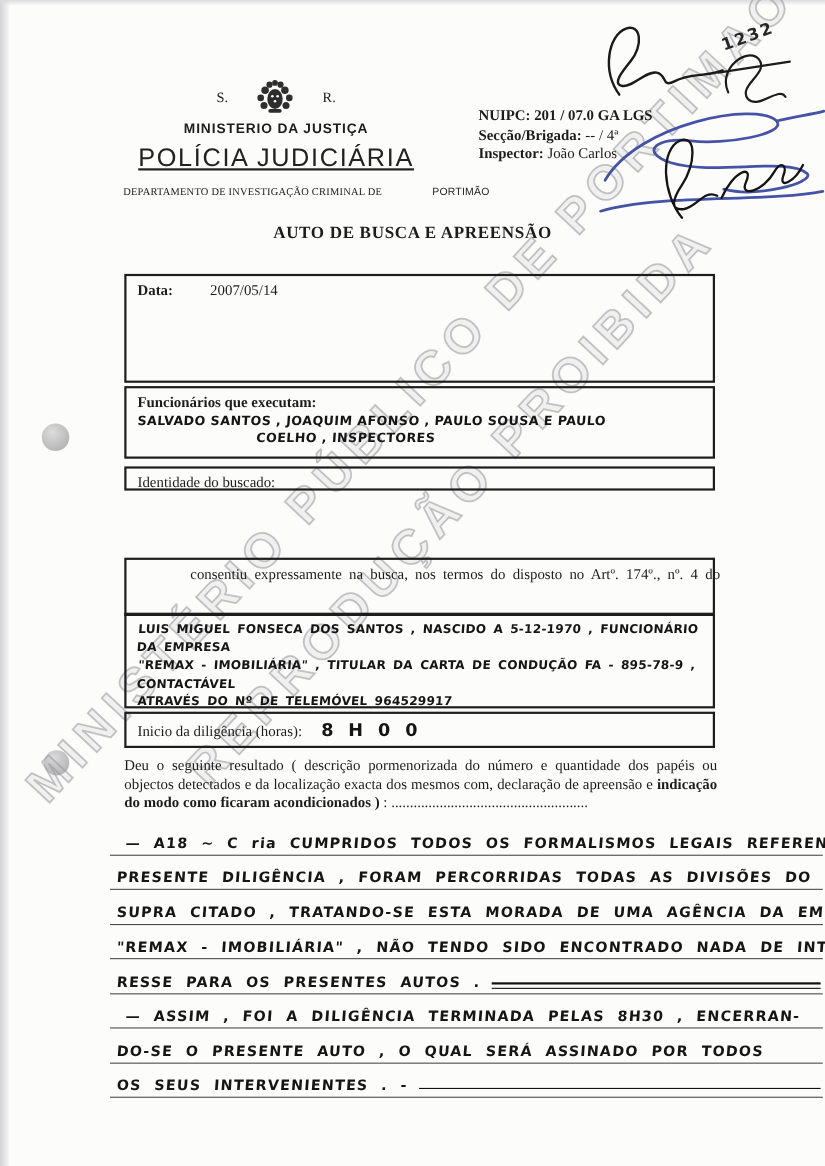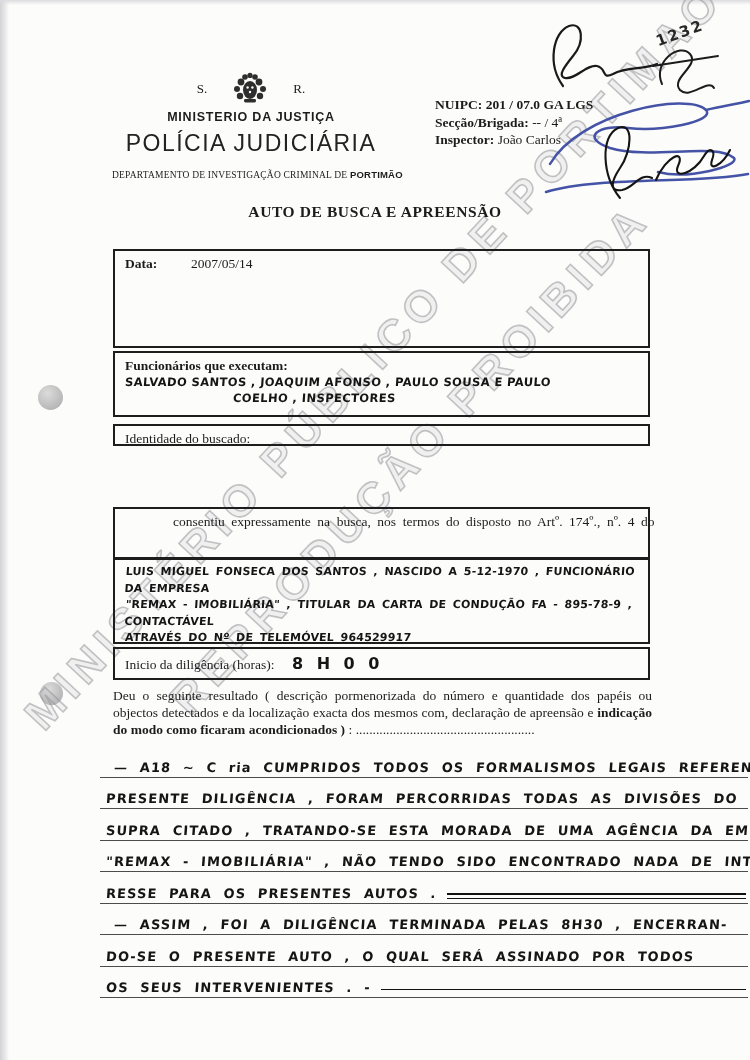--- a/index.html
+++ b/index.html
@@ -20,23 +20,23 @@
   .watermark div{font-family:"Liberation Sans",sans-serif;font-weight:700;font-size:44px;
                  letter-spacing:7px;line-height:96px;white-space:nowrap;
                  color:rgba(190,190,192,0.18);-webkit-text-stroke:1.6px rgba(150,150,153,0.55);}
   .content{position:relative;z-index:2;}
   
   .org-header{position:absolute;left:112px;top:72px;width:278px;text-align:center;}
   .sr-row{display:flex;align-items:center;justify-content:center;gap:22px;font-size:13px;}
   .ministry{font-family:"Liberation Sans",sans-serif;font-weight:700;font-size:12.5px;
             letter-spacing:.8px;margin-top:4px;}
   .agency{font-family:"Liberation Sans",sans-serif;font-size:23px;letter-spacing:1.5px;
-          margin-top:6px;color:#222;}
+          margin-top:6px;color:#222;text-decoration:underline;}
   .dept{font-size:9.5px;letter-spacing:.2px;margin-top:12px;white-space:nowrap;}
-  .dept .city{font-family:"Liberation Sans",sans-serif;font-weight:700;}
+  .dept .city{font-family:"Liberation Sans",sans-serif;font-weight:400;margin-left:43px;}
   
   .case-block{position:absolute;left:435px;top:96px;font-size:13.5px;line-height:17.5px;white-space:nowrap;}
   .case-block .lbl{font-weight:700;}
   .case-block .val-b{font-weight:700;text-align:right;}
   
   .sig{position:absolute;}
   .pagenum{position:absolute;left:655px;top:24px;font-family:"DejaVu Sans",sans-serif;
            font-weight:600;font-size:15px;color:#262626;transform:rotate(-20deg);letter-spacing:2px;}
   
   .doc-title{position:absolute;left:0;top:203px;width:750px;text-align:center;

